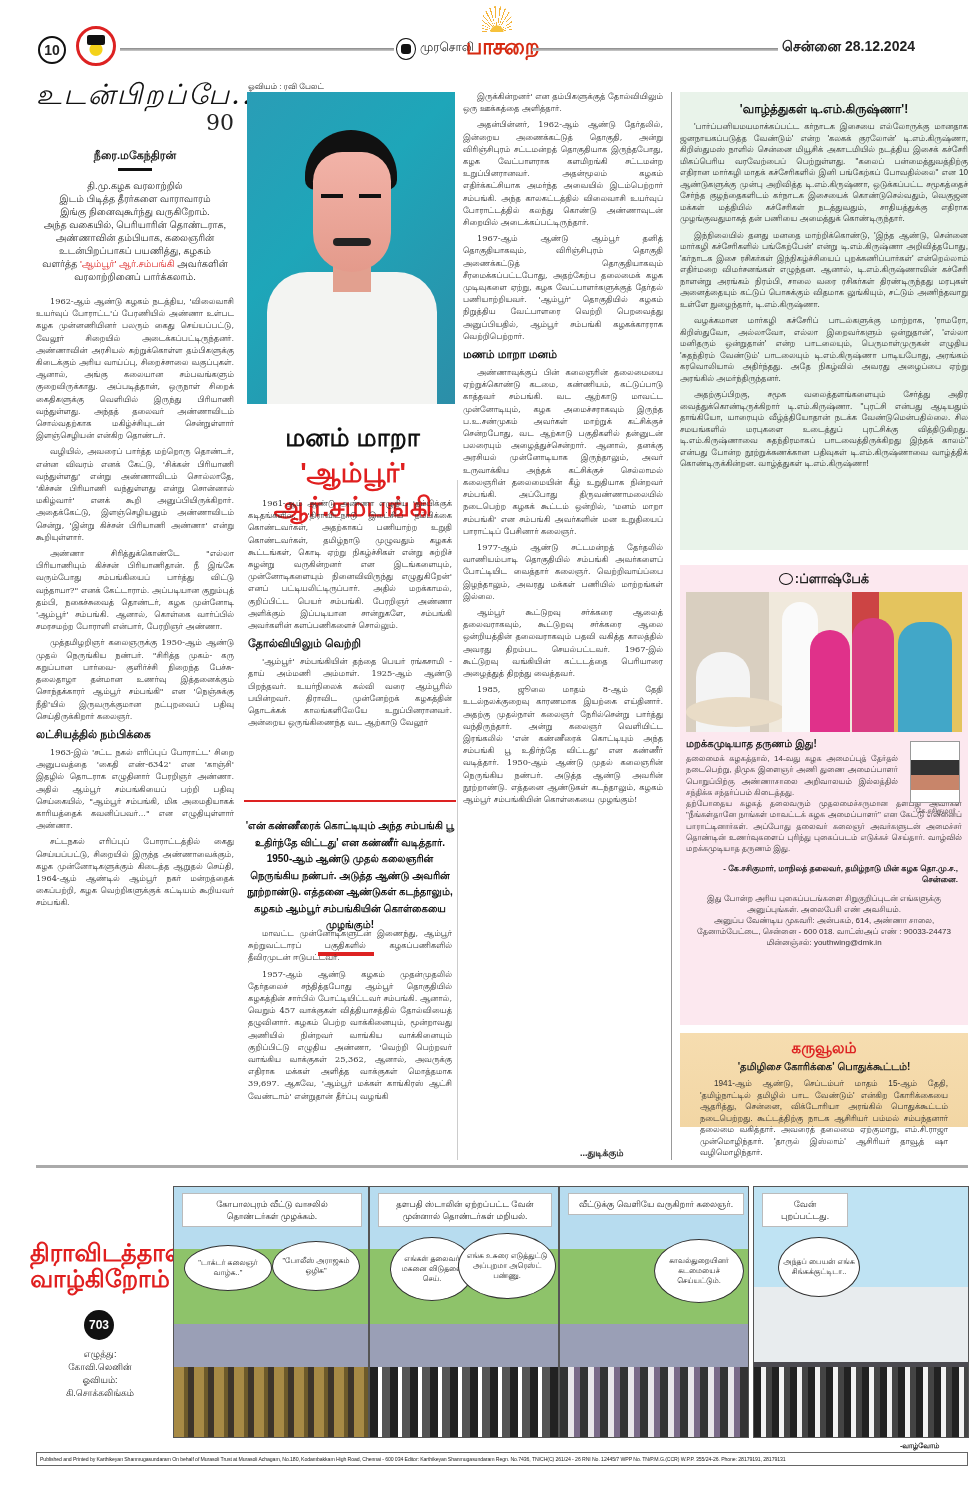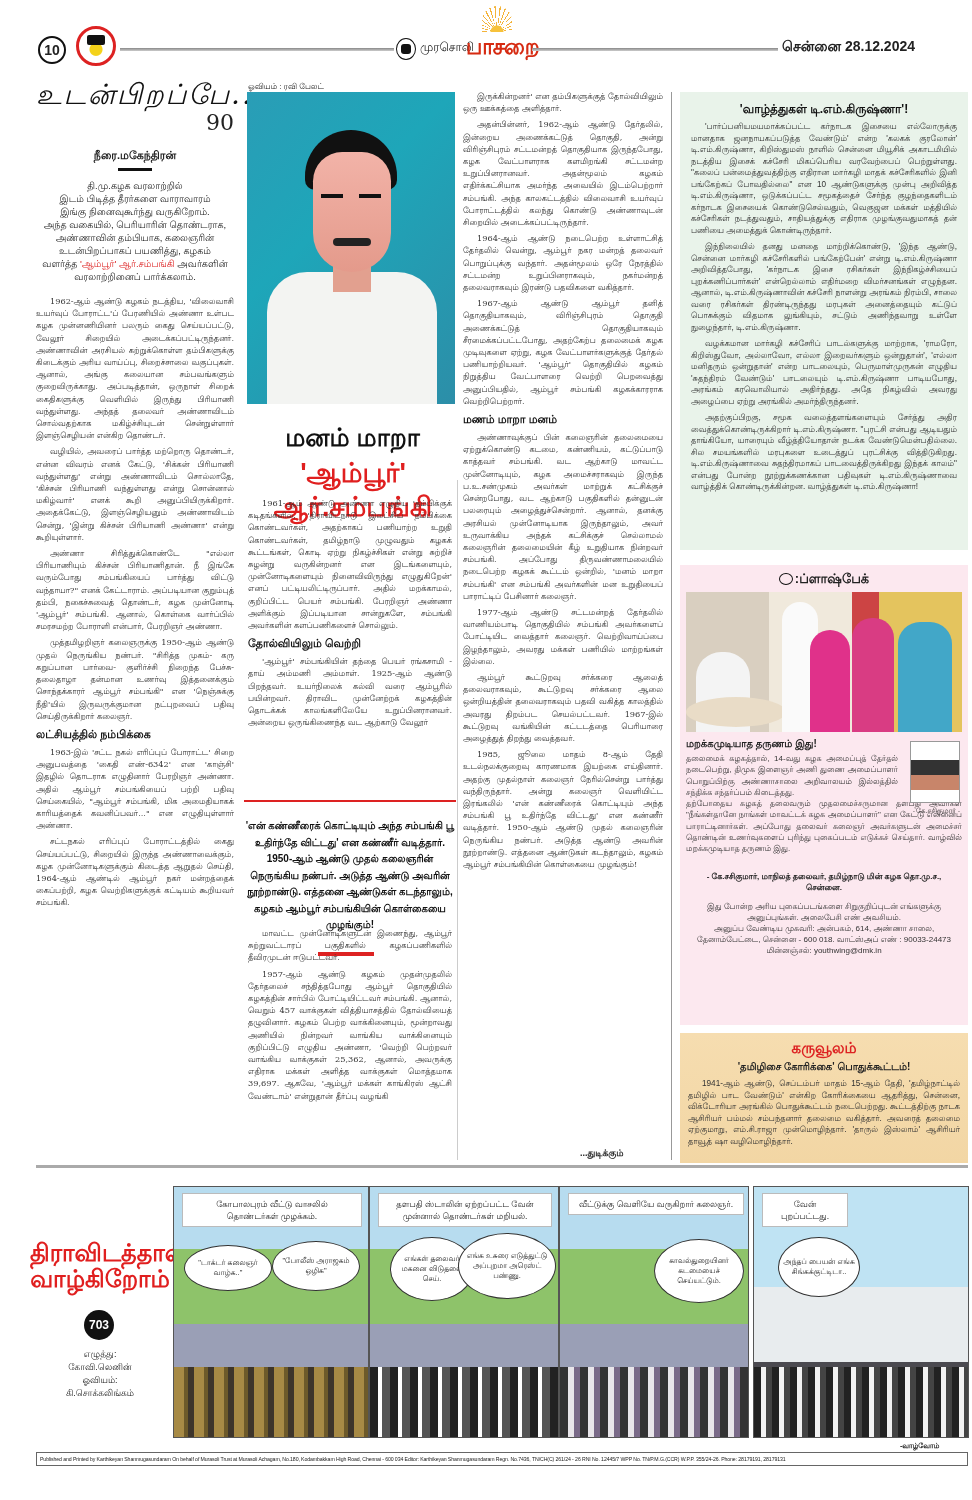--- a/index.html
+++ b/index.html
@@ -41,42 +41,42 @@
 .title1{left:250px;top:423px;width:205px;text-align:center;font:bold 25px "Liberation Sans",sans-serif;color:#111}
 .title2{left:246px;top:458px;width:214px;text-align:center;font:bold 27px "Liberation Sans",sans-serif;color:#e01f1f}
 .col2{left:248px;top:497px;width:204px}
 .col3{left:463px;top:90px;width:200px}
 .vrule{left:457px;top:480px;width:1px;height:680px;background:#ccc}
 .vrule2{left:671px;top:92px;width:1px;height:1068px;background:#999}
 .quote{left:244px;top:800px;width:212px;font:bold 10px/16.5px "Liberation Sans",sans-serif;text-align:center;color:#111;border-top:2px solid #d22;padding-top:16px}
 .quoterule{left:318px;top:952px;width:56px;height:4px;background:#d22}
 .col2b{left:248px;top:927px;width:204px}
 
-.greenbox{left:680px;top:92px;width:288px;height:458px;background:#e9f3ea;padding:10px 11px}
+.greenbox{left:680px;top:92px;width:288px;height:458px;background:#e9f3ea;padding:10px 0}
 .gb-title{font:bold 12px "Liberation Sans",sans-serif;text-align:center;margin-bottom:4px;color:#111}
 .gb-text{font:8.2px/11.5px "Liberation Sans",sans-serif;color:#333;text-align:justify}
 .gb-text p{text-indent:14px;margin-bottom:5px}
 .pinkbox{left:680px;top:565px;width:288px;height:460px;background:#fce8ef;padding:6px 6px}
 .pb-title{font:bold 13px "Liberation Sans",sans-serif;text-align:center;margin-bottom:4px}
 .cam-ic{display:inline-block;width:14px;height:12px;border:1.5px solid #111;border-radius:50%;vertical-align:-2px;margin-right:2px}
 .photo{width:276px;height:140px;background:linear-gradient(90deg,#d9cfc0 0 30%,#f0e9dc 30% 60%,#c44 60% 70%,#e4c45e 70%);position:relative;overflow:hidden}
 .photo .p1{position:absolute;left:10px;top:60px;width:54px;height:80px;background:#f4f4f4;border-radius:25px 25px 0 0}
 .photo .tbl{position:absolute;left:0;top:105px;width:100px;height:30px;background:#e9dcc7;border-radius:50%}
 .photo .p2{position:absolute;left:96px;top:10px;width:36px;height:130px;background:#fafafa;border-radius:18px 18px 0 0}
 .photo .p3{position:absolute;left:124px;top:38px;width:40px;height:102px;background:#e0318a;border-radius:20px 20px 0 0}
 .photo .p4{position:absolute;left:166px;top:26px;width:42px;height:114px;background:#d93c83;border-radius:20px 20px 0 0}
 .photo .p5{position:absolute;left:212px;top:30px;width:54px;height:110px;background:#42a7c8;border-radius:22px 22px 0 0}
 .pb-sub{font:bold 10px "Liberation Sans",sans-serif;text-align:left;margin:6px 0 2px;padding-right:62px}
 .thumb{position:absolute;right:8px;top:176px;width:50px;height:62px;border:1px solid #999;background:linear-gradient(#fff 0 30%,#333 30% 55%,#c8856a 55% 80%,#fff 80%)}
 .thumbcap{position:absolute;right:12px;top:242px;font:7px "Liberation Sans",sans-serif}
 .pb-text{font:8px/11.3px "Liberation Sans",sans-serif;color:#333;text-align:justify;width:212px}
 .pb-text2{font:8px/11.3px "Liberation Sans",sans-serif;color:#333;text-align:justify}
-.pb-sign{font:bold 8px/11px "Liberation Sans",sans-serif;text-align:center;margin:16px 4px 8px}
+.pb-sign{font:bold 8px/11px "Liberation Sans",sans-serif;text-align:right;margin:8px 4px 8px}
 .pb-foot{font:8px/11px "Liberation Sans",sans-serif;text-align:center;color:#333}
-.karu{left:680px;top:1033px;width:288px;height:130px;background:linear-gradient(#f6ddb0,#f2d6a4);padding:6px 8px}
+.karu{left:680px;top:1033px;width:288px;height:94px;background:linear-gradient(#f6ddb0,#f2d6a4);padding:6px 20px}
 .karu-h{font:bold 15px "Liberation Sans",sans-serif;color:#d22;text-align:center}
 .karu-t{font:bold 10px "Liberation Sans",sans-serif;text-align:center;margin:2px 0 4px}
 .karu-x{font:8.2px/11.5px "Liberation Sans",sans-serif;color:#333;text-align:justify}
 .karu-x p{text-indent:14px}
 .hr-bottom{left:36px;top:1165px;width:932px;height:3px;background:#aaa}
 .continues{left:580px;top:1148px;font:bold 9px "Liberation Sans",sans-serif}
 
 .comic-title{left:30px;top:1240px;width:140px;text-align:center;font:bold 24px/26px "Liberation Sans",sans-serif;color:#e01f1f}
 .ep{left:84px;top:1310px;width:30px;height:30px;border-radius:50%;background:#111;color:#fff;font:bold 12px "Liberation Sans",sans-serif;display:flex;align-items:center;justify-content:center}
 .credits{left:30px;top:1348px;width:140px;text-align:center;font:9px/13px "Liberation Sans",sans-serif}
@@ -150,21 +150,20 @@
 <div class="abs quoterule"></div>
 <div class="abs col2b body-text">
   <p>மாவட்ட முன்னோடிகளுடன் இணைந்து, ஆம்பூர் சுற்றுவட்டாரப் பகுதிகளில் கழகப்பணிகளில் தீவிரமுடன் ஈடுபட்டவர்.</p>
   <p>1957-ஆம் ஆண்டு கழகம் முதன்முதலில் தேர்தலைச் சந்தித்தபோது ஆம்பூர் தொகுதியில் கழகத்தின் சார்பில் போட்டியிட்டவர் சம்பங்கி. ஆனால், வெறும் 457 வாக்குகள் வித்தியாசத்தில் தோல்வியைத் தழுவினார். கழகம் பெற்ற வாக்கினையும், மூன்றாவது அணியில் நின்றவர் வாங்கிய வாக்கினையும் குறிப்பிட்டு எழுதிய அண்ணா, 'வெற்றி பெற்றவர் வாங்கிய வாக்குகள் 25,362, ஆனால், அவருக்கு எதிராக மக்கள் அளித்த வாக்குகள் மொத்தமாக 39,697. ஆகவே, 'ஆம்பூர் மக்கள் காங்கிரஸ் ஆட்சி வேண்டாம்' என்றுதான் தீர்ப்பு வழங்கி</p>
 </div>
 
 <div class="abs vrule"></div>
 <div class="abs col3 body-text">
   <p>இருக்கின்றனர்' என தம்பிகளுக்குத் தோல்வியிலும் ஒரு ஊக்கத்தை அளித்தார்.</p>
   <p>அதன்பின்னர், 1962-ஆம் ஆண்டு தேர்தலில், இன்றைய அணைக்கட்டுத் தொகுதி, அன்று விரிஞ்சிபுரம் சட்டமன்றத் தொகுதியாக இருந்தபோது, கழக வேட்பாளராக களமிறங்கி சட்டமன்ற உறுப்பினரானவர். அதன்மூலம் கழகம் எதிர்க்கட்சியாக அமர்ந்த அவையில் இடம்பெற்றார் சம்பங்கி. அந்த காலகட்டத்தில் விலைவாசி உயர்வுப் போராட்டத்தில் கலந்து கொண்டு அண்ணாவுடன் சிறையில் அடைக்கப்பட்டிருந்தார்.</p>
-  <p>1964-ஆம் ஆண்டு நடைபெற்ற உள்ளாட்சித் தேர்தலில் வென்று, ஆம்பூர் நகர மன்றத் தலைவர் பொறுப்புக்கு வந்தார். அதன்மூலம் ஒரே நேரத்தில் சட்டமன்ற உறுப்பினராகவும், நகர்மன்றத் தலைவராகவும் இரண்டு பதவிகளை வகித்தார்.</p>
   <p>1967-ஆம் ஆண்டு ஆம்பூர் தனித் தொகுதியாகவும், விரிஞ்சிபுரம் தொகுதி அணைக்கட்டுத் தொகுதியாகவும் சீரமைக்கப்பட்டபோது, அதற்கேற்ப தலைமைக் கழக முடிவுகளை ஏற்று, கழக வேட்பாளர்களுக்குத் தேர்தல் பணியாற்றியவர். 'ஆம்பூர்' தொகுதியில் கழகம் நிறுத்திய வேட்பாளரை வெற்றி பெறவைத்து அனுப்பியதில், ஆம்பூர் சம்பங்கி கழகக்காரராக வெற்றிபெற்றார்.</p>
   <div class="subhead">மணம் மாறா மனம்</div>
   <p>அண்ணாவுக்குப் பின் கலைஞரின் தலைமையை ஏற்றுக்கொண்டு கடமை, கண்ணியம், கட்டுப்பாடு காத்தவர் சம்பங்கி. வட ஆற்காடு மாவட்ட முன்னோடியும், கழக அமைச்சராகவும் இருந்த ப.உ.சண்முகம் அவர்கள் மாற்றுக் கட்சிக்குச் சென்றபோது, வட ஆற்காடு பகுதிகளில் தன்னுடன் பலரையும் அழைத்துச்சென்றார். ஆனால், தனக்கு அரசியல் முன்னோடியாக இருந்தாலும், அவர் உருவாக்கிய அந்தக் கட்சிக்குச் செல்லாமல் கலைஞரின் தலைமையின் கீழ் உறுதியாக நின்றவர் சம்பங்கி. அப்போது திருவண்ணாமலையில் நடைபெற்ற கழகக் கூட்டம் ஒன்றில், 'மனம் மாறா சம்பங்கி' என சம்பங்கி அவர்களின் மன உறுதியைப் பாராட்டிப் பேசினார் கலைஞர்.</p>
   <p>1977-ஆம் ஆண்டு சட்டமன்றத் தேர்தலில் வாணியம்பாடி தொகுதியில் சம்பங்கி அவர்களைப் போட்டியிட வைத்தார் கலைஞர். வெற்றிவாய்ப்பை இழந்தாலும், அவரது மக்கள் பணியில் மாற்றங்கள் இல்லை.</p>
   <p>ஆம்பூர் கூட்டுறவு சர்க்கரை ஆலைத் தலைவராகவும், கூட்டுறவு சர்க்கரை ஆலை ஒன்றியத்தின் தலைவராகவும் பதவி வகித்த காலத்தில் அவரது திறம்பட செயல்பட்டவர். 1967-இல் கூட்டுறவு வங்கியின் கட்டடத்தை பெரியாரை அழைத்துத் திறந்து வைத்தவர்.</p>
   <p>1985, ஜூலை மாதம் 8-ஆம் தேதி உடல்நலக்குறைவு காரணமாக இயற்கை எய்தினார். அதற்கு முதல்நாள் கலைஞர் நேரில்சென்று பார்த்து வந்திருந்தார். அன்று கலைஞர் வெளியிட்ட இரங்கலில் 'என் கண்ணீரைக் கொட்டியும் அந்த சம்பங்கி பூ உதிர்ந்தே விட்டது' என கண்ணீர் வடித்தார். 1950-ஆம் ஆண்டு முதல் கலைஞரின் நெருங்கிய நண்பர். அடுத்த ஆண்டு அவரின் நூற்றாண்டு. எத்தனை ஆண்டுகள் கடந்தாலும், கழகம் ஆம்பூர் சம்பங்கியின் கொள்கையை முழங்கும்!</p>
 </div>
 <div class="abs continues">...துடிக்கும்</div>
 <div class="abs vrule2"></div>
 

